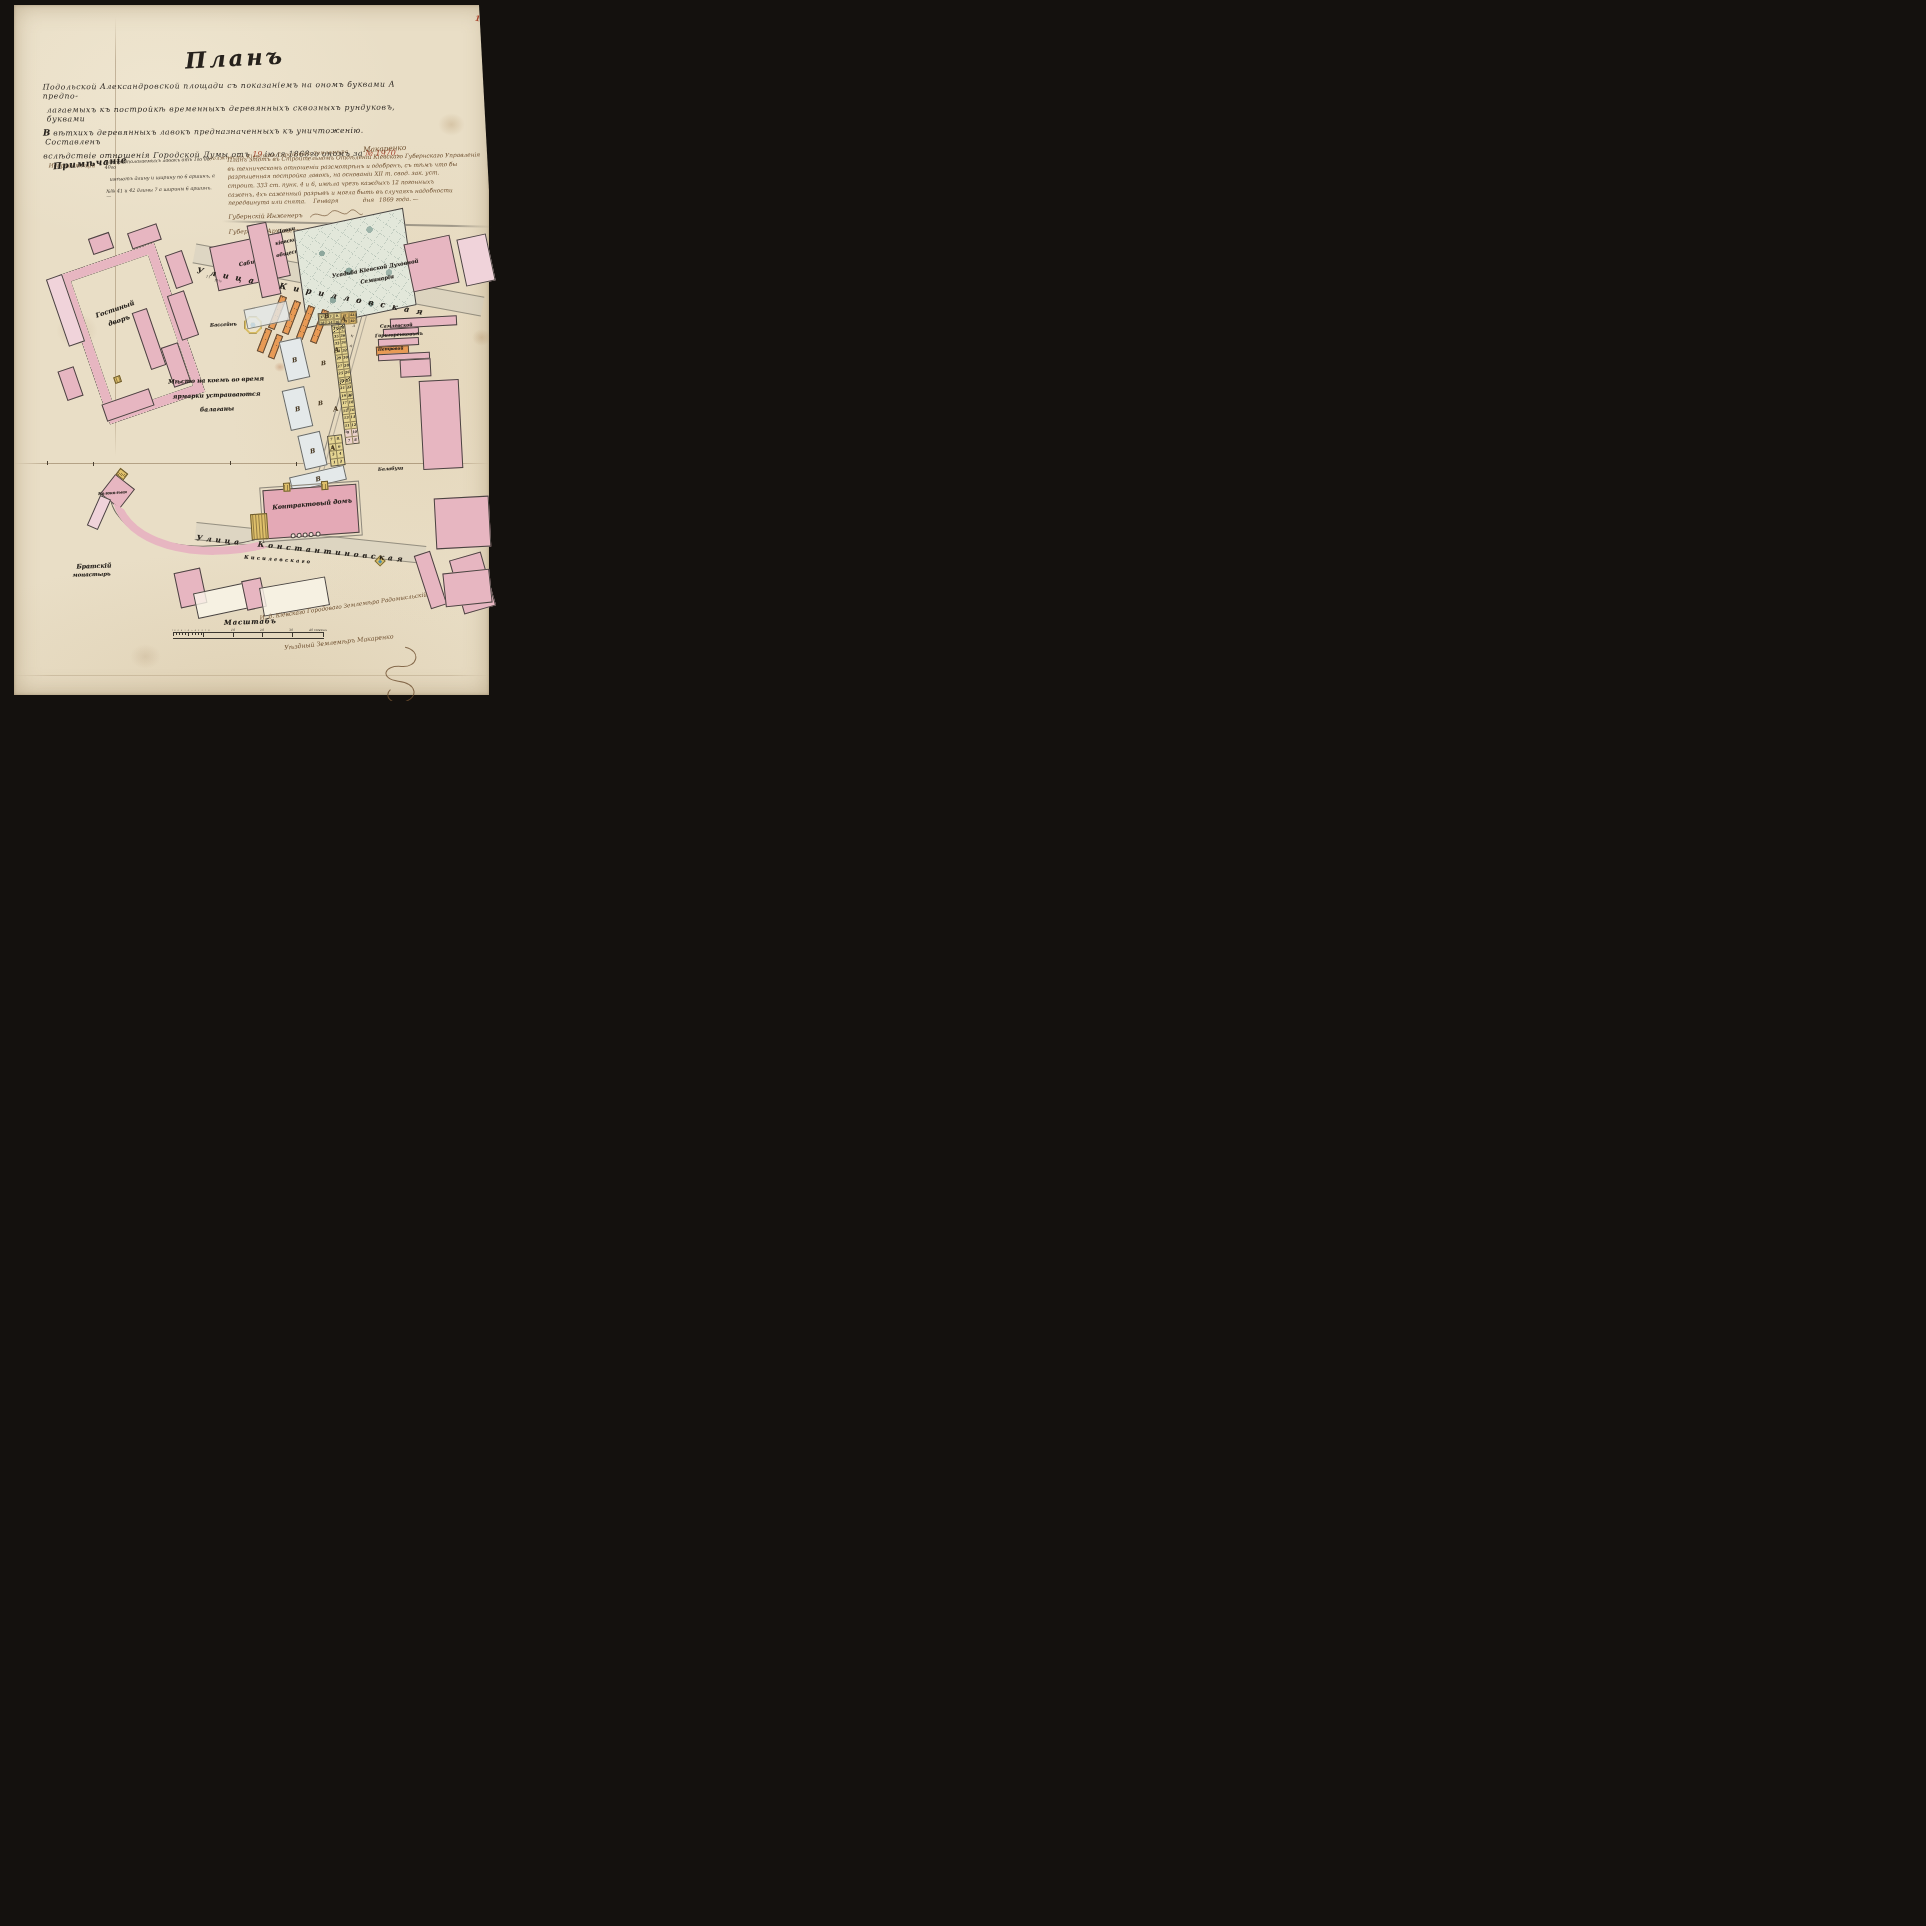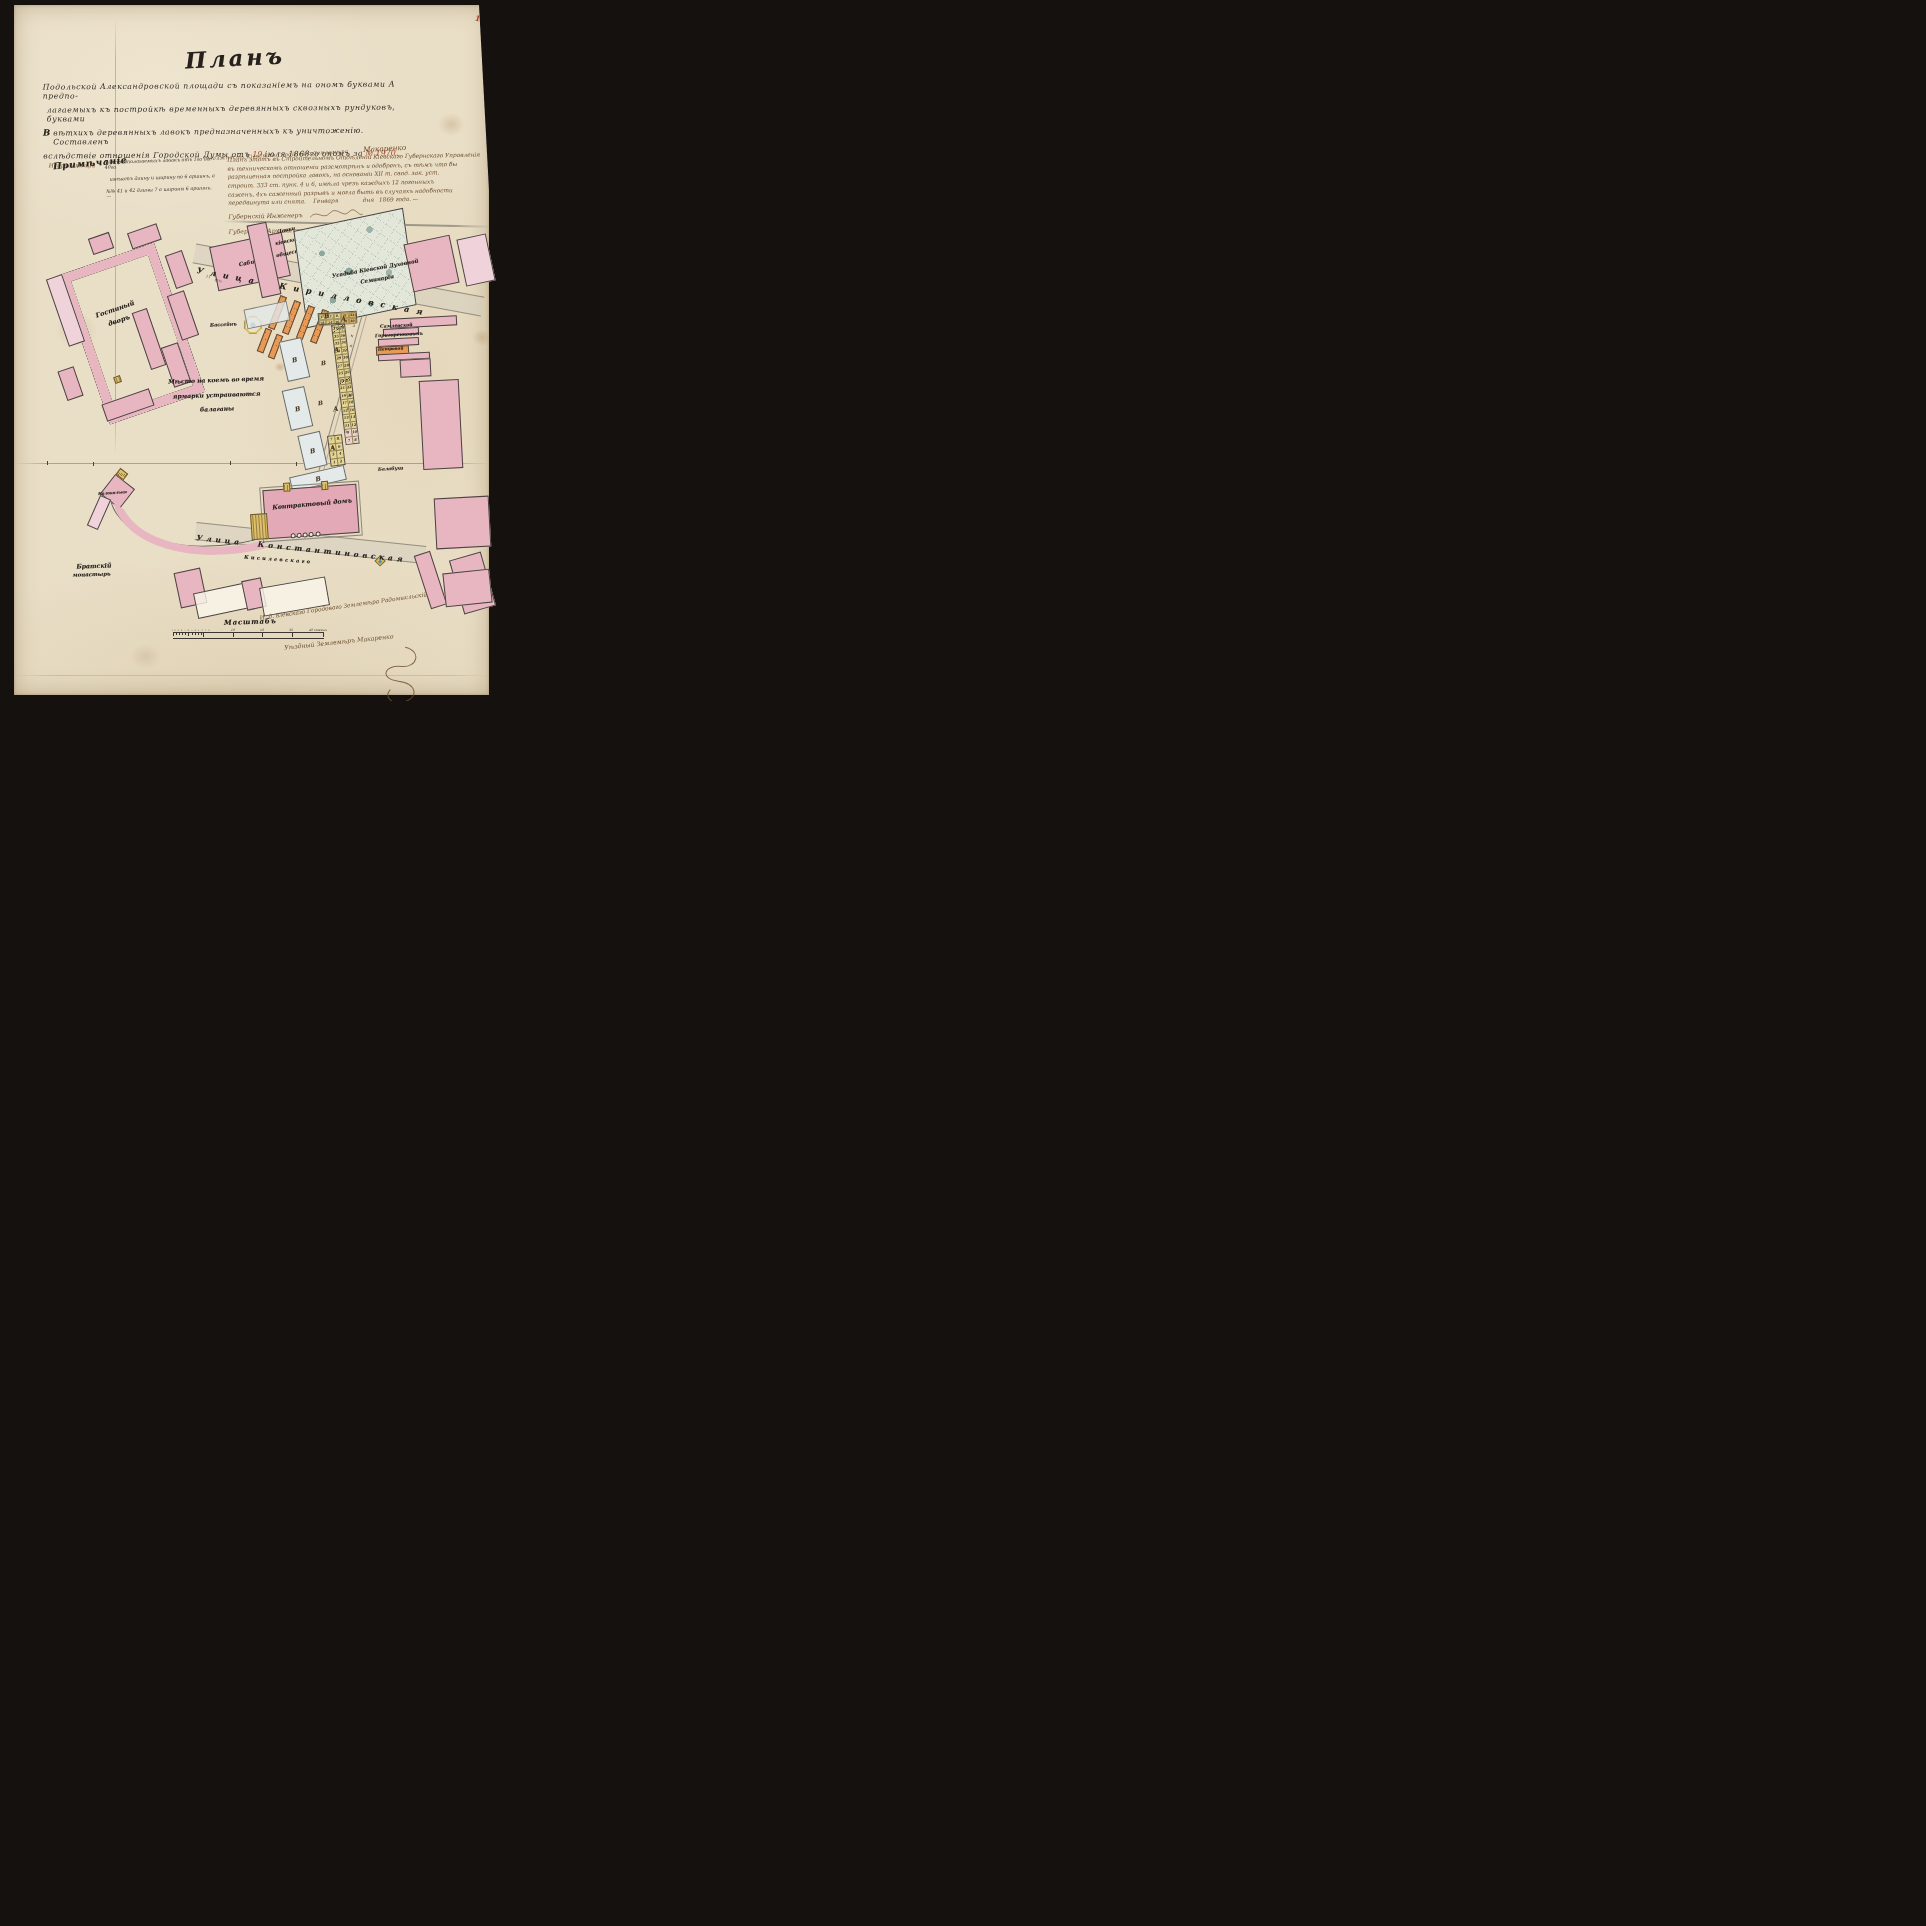--- a/index.html
+++ b/index.html
@@ -79,21 +79,21 @@
   <div class="a" style="left:282px;top:457px;width:0.8px;height:3.5px;background:#4b4031;"></div>
 
   <div class="a heavy" style="left:461px;top:9.2px;font-size:7.7px;color:#a8432c;transform:rotate(6deg);text-shadow:none;">1</div>
   <div class="a heavy" style="left:146px;top:40px;width:150px;text-align:center;font-size:22.3px;letter-spacing:3.1px;transform:rotate(-3deg);">Планъ</div>
 
   <div class="a" style="left:29px;top:76px;width:370px;transform:rotate(-.5deg);">
     <div class="script" style="font-size:7.7px;letter-spacing:0.6px;">Подольской Александровской площади съ показаніемъ на ономъ буквами А предпо-</div>
     <div class="script" style="font-size:7.7px;letter-spacing:0.6px;margin-top:4.6px;margin-left:3.9px;">лагаемыхъ къ постройкѣ временныхъ деревянныхъ сквозныхъ рундуковъ, буквами</div>
     <div style="margin-top:4.6px;font-size:7.7px;">
       <span class="heavy" style="font-size:8.5px;">В</span><span class="script" style="letter-spacing:0.5px;"> вѣтхихъ деревянныхъ лавокъ предназначенныхъ къ уничтоженію.</span>
-      <span class="script" style="letter-spacing:0.5px;margin-left:10px;">Составленъ</span>
+      <span class="script" style="letter-spacing:0.5px;margin-left:2px;">Составленъ</span>
     </div>
     <div style="margin-top:4.6px;font-size:7.7px;">
       <span class="script" style="letter-spacing:0.5px;">вслѣдствіе отношенія Городской Думы отъ</span>
       <span class="script red">19</span>
       <span class="script" style="letter-spacing:0.5px;">іюля</span>
       <span class="script" style="letter-spacing:0.5px;">1868го</span>
       <span class="script" style="letter-spacing:0.5px;">ономъ за</span>
       <span class="script red" style="font-size:8px;">№ 1970.</span>
       <span class="script brown" style="font-size:5.8px;margin-left:5.4px;">Исправляющій</span>
     </div>

